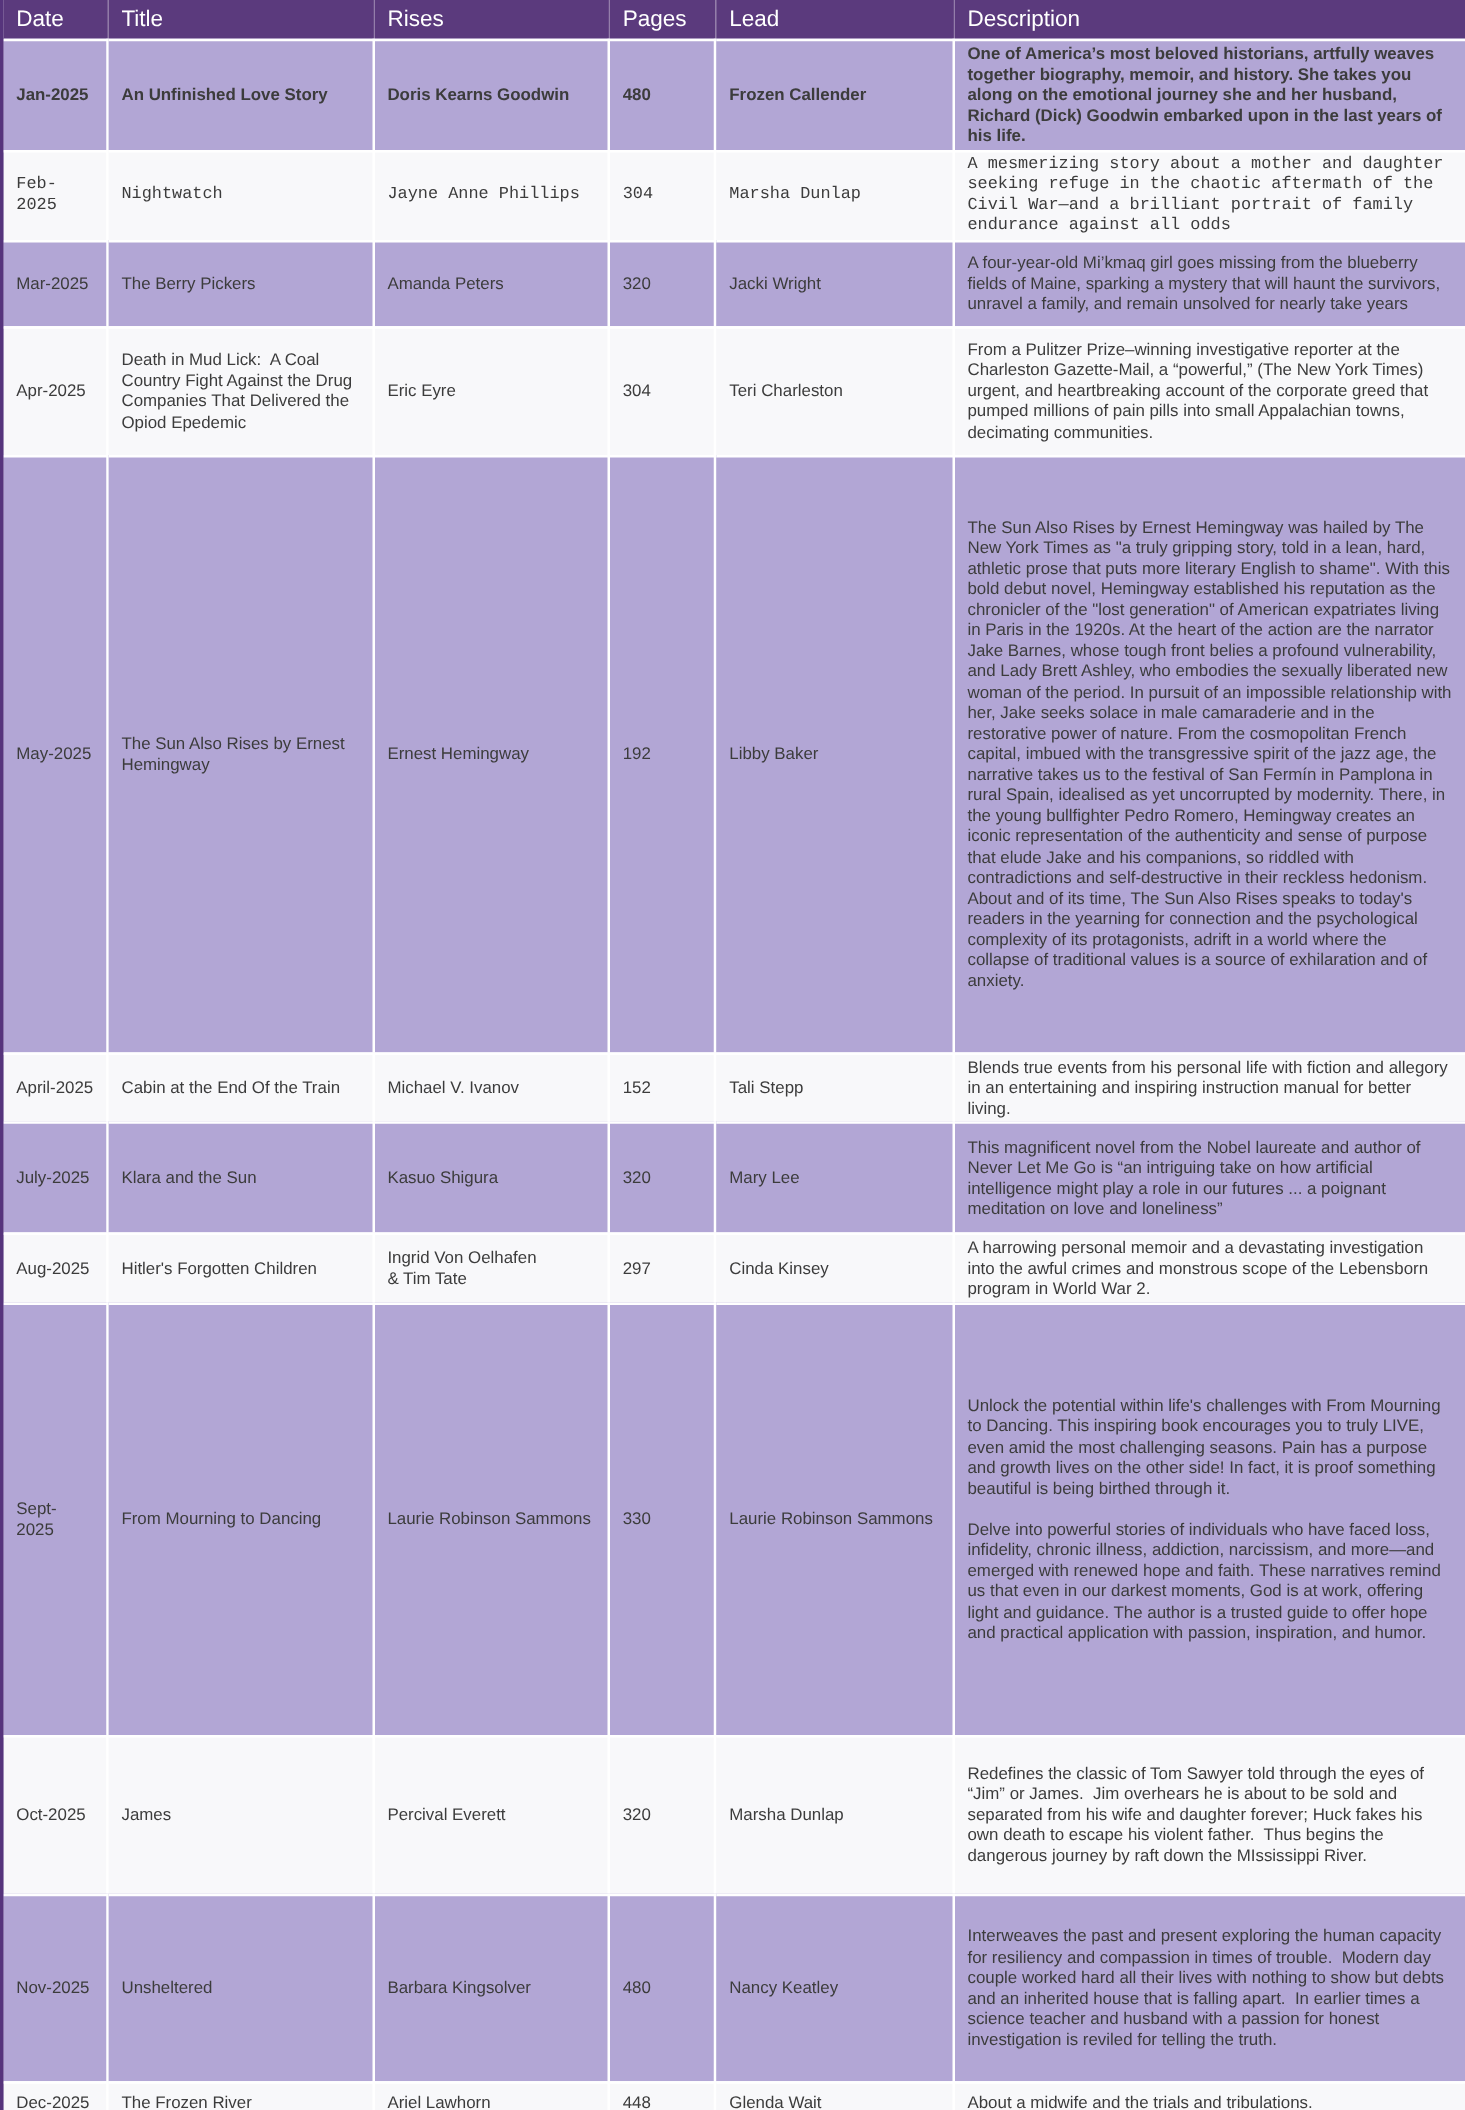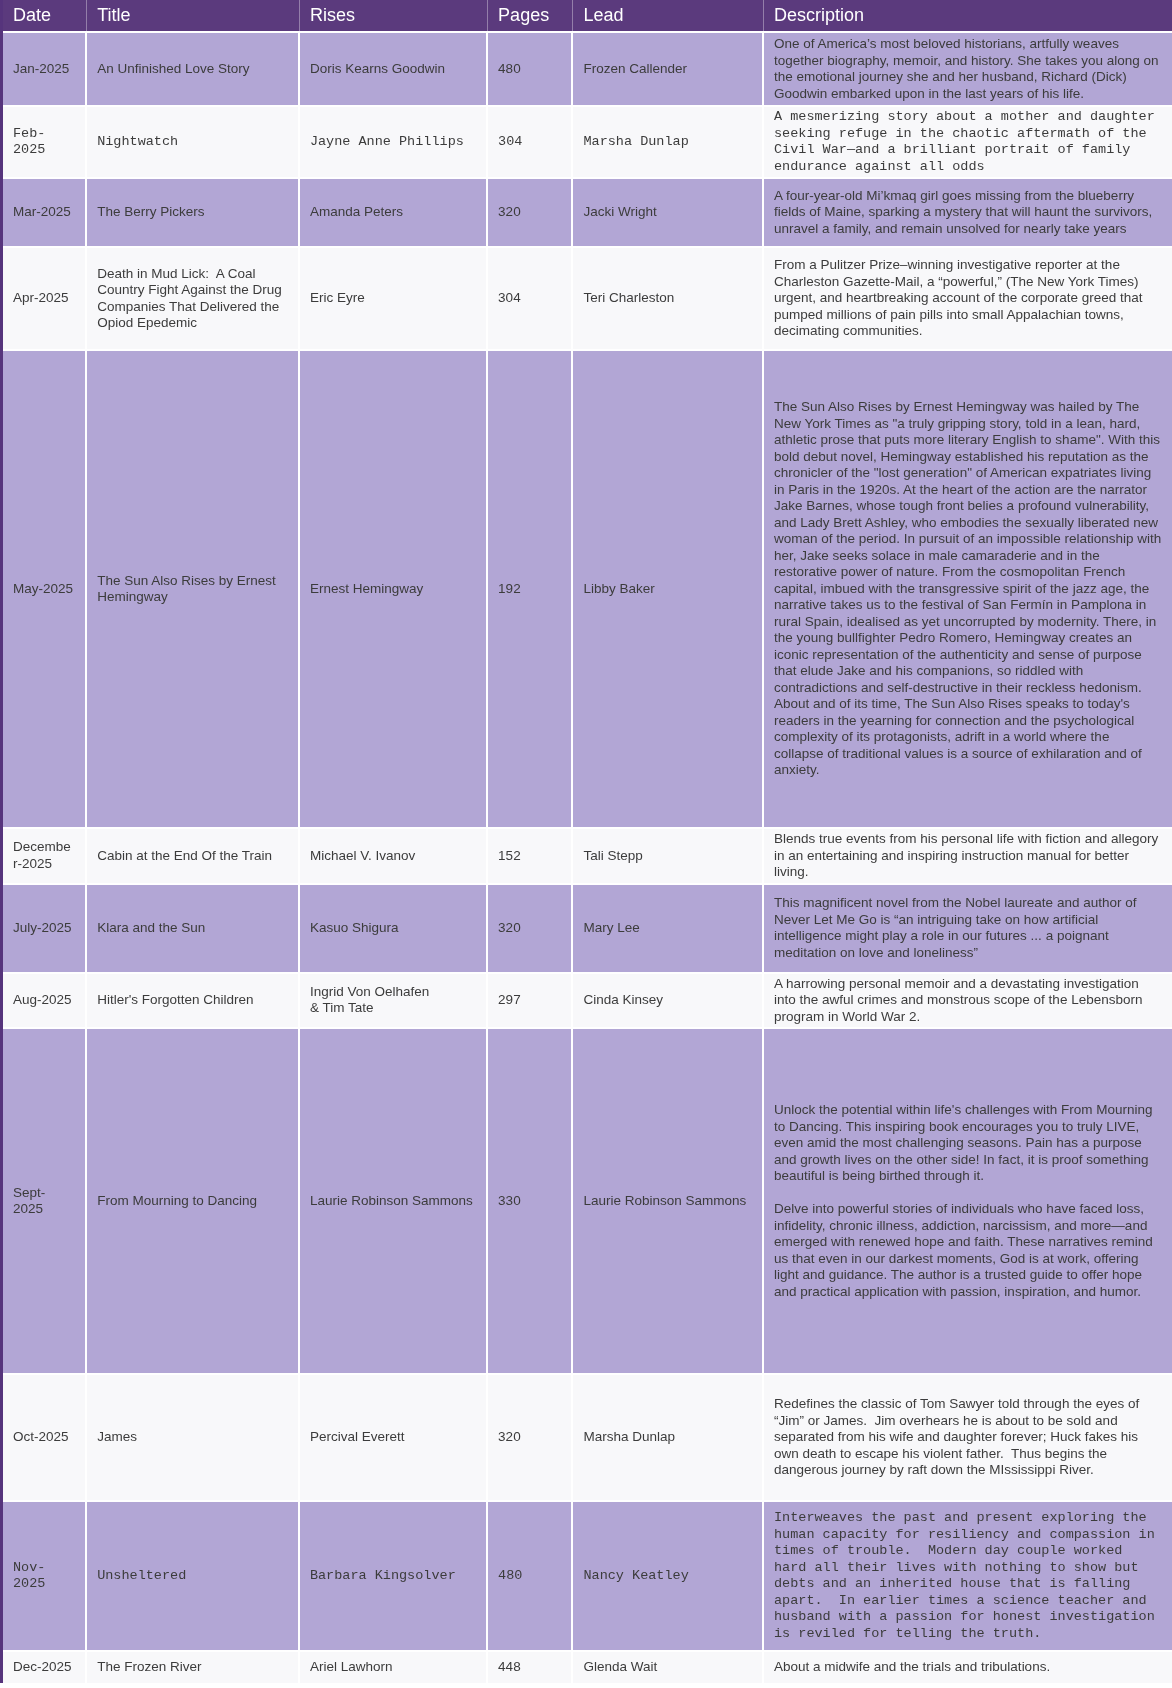--- a/index.html
+++ b/index.html
@@ -49,31 +49,31 @@
     background:var(--row-bg);
     border-right:2px solid var(--grid);
     border-top:2px solid var(--grid);
     white-space:pre-wrap;
     word-wrap:break-word;
   }
   tbody td:last-child{border-right:none;}
   tbody tr:nth-child(odd) td{background:var(--row-alt-bg);}
   tbody tr:nth-child(even) td{background:var(--row-bg);}
   
-  tbody tr:nth-child(1) td{height:74px;}
+  tbody tr:nth-child(1) td{height:74px;font-weight:bold;}
   tbody tr:nth-child(2) td{height:72px;font-family:Liberation Mono, monospace;}
   tbody tr:nth-child(3) td{height:69px;}
   tbody tr:nth-child(4) td{height:103px;}
   tbody tr:nth-child(5) td{height:478px;}
   tbody tr:nth-child(6) td{height:52px;}
   tbody tr:nth-child(7) td{height:89px;}
   tbody tr:nth-child(8) td{height:52px;}
   tbody tr:nth-child(9) td{height:346px;}
   tbody tr:nth-child(10) td{height:127px;}
-  tbody tr:nth-child(11) td{height:150px;font-family:Liberation Mono, monospace;}
+  tbody tr:nth-child(11) td{height:150px;}
   tbody tr:nth-child(12) td{height:33px;}
 </style>
 </head>
 <body>
 
 <table class="books">
   <colgroup>
     <col class="c-date">
     <col class="c-title">
     <col class="c-author">
@@ -126,21 +126,21 @@
   </tr>
       <tr>
     <td>May-2025</td>
     <td>The Sun Also Rises by Ernest Hemingway</td>
     <td>Ernest Hemingway</td>
     <td>192</td>
     <td>Libby Baker</td>
     <td>The Sun Also Rises by Ernest Hemingway was hailed by The New York Times as "a truly gripping story, told in a lean, hard, athletic prose that puts more literary English to shame". With this bold debut novel, Hemingway established his reputation as the chronicler of the "lost generation" of American expatriates living in Paris in the 1920s. At the heart of the action are the narrator Jake Barnes, whose tough front belies a profound vulnerability, and Lady Brett Ashley, who embodies the sexually liberated new woman of the period. In pursuit of an impossible relationship with her, Jake seeks solace in male camaraderie and in the restorative power of nature. From the cosmopolitan French capital, imbued with the transgressive spirit of the jazz age, the narrative takes us to the festival of San Fermín in Pamplona in rural Spain, idealised as yet uncorrupted by modernity. There, in the young bullfighter Pedro Romero, Hemingway creates an iconic representation of the authenticity and sense of purpose that elude Jake and his companions, so riddled with contradictions and self-destructive in their reckless hedonism. About and of its time, The Sun Also Rises speaks to today's readers in the yearning for connection and the psychological complexity of its protagonists, adrift in a world where the collapse of traditional values is a source of exhilaration and of anxiety.</td>
   </tr>
       <tr>
-    <td>December-2025</td>
+    <td>April-2025</td>
     <td>Cabin at the End Of the Train</td>
     <td>Michael V. Ivanov</td>
     <td>152</td>
     <td>Tali Stepp</td>
     <td>Blends true events from his personal life with fiction and allegory in an entertaining and inspiring instruction manual for better living.</td>
   </tr>
       <tr>
     <td>July-2025</td>
     <td>Klara and the Sun</td>
     <td>Kasuo Shigura</td>

